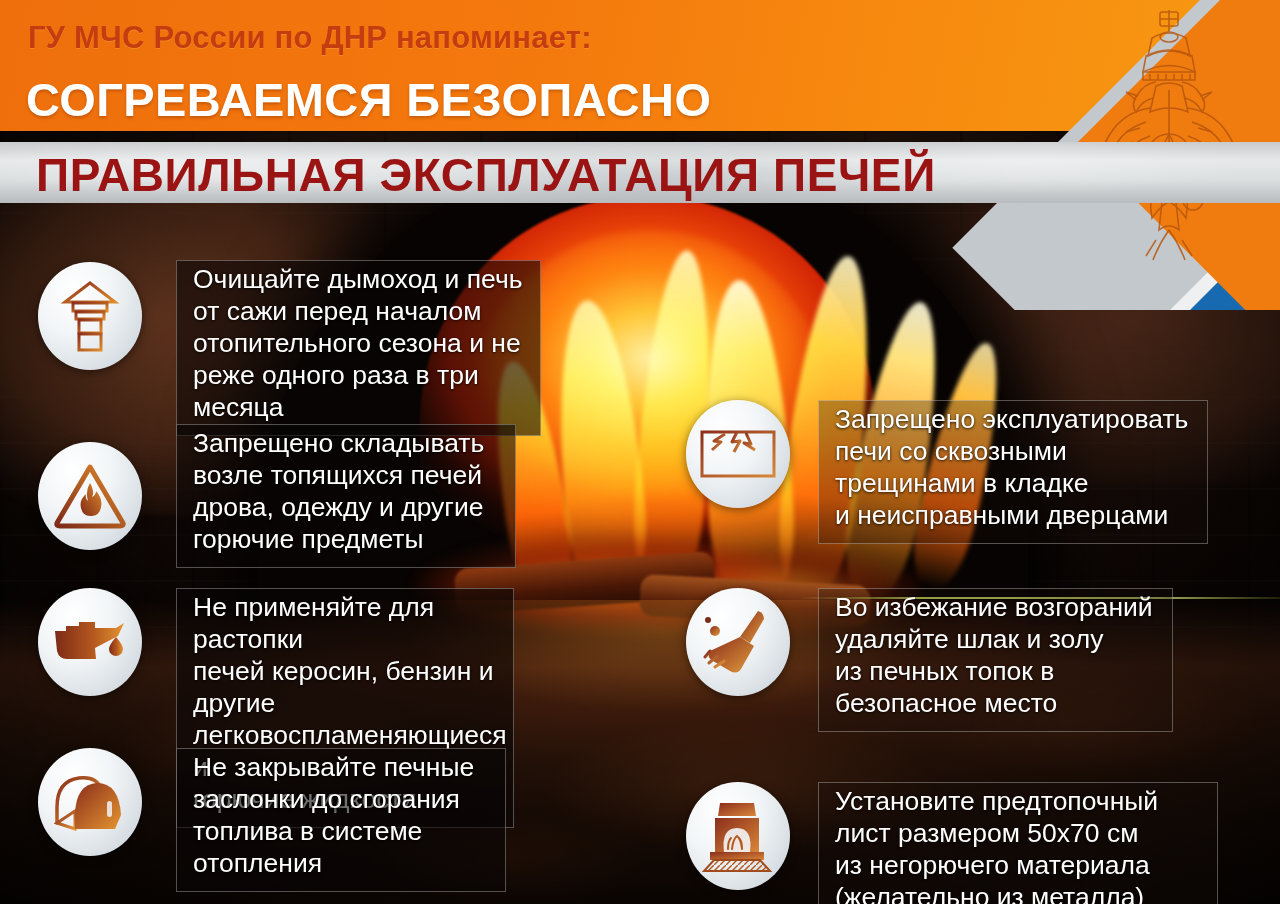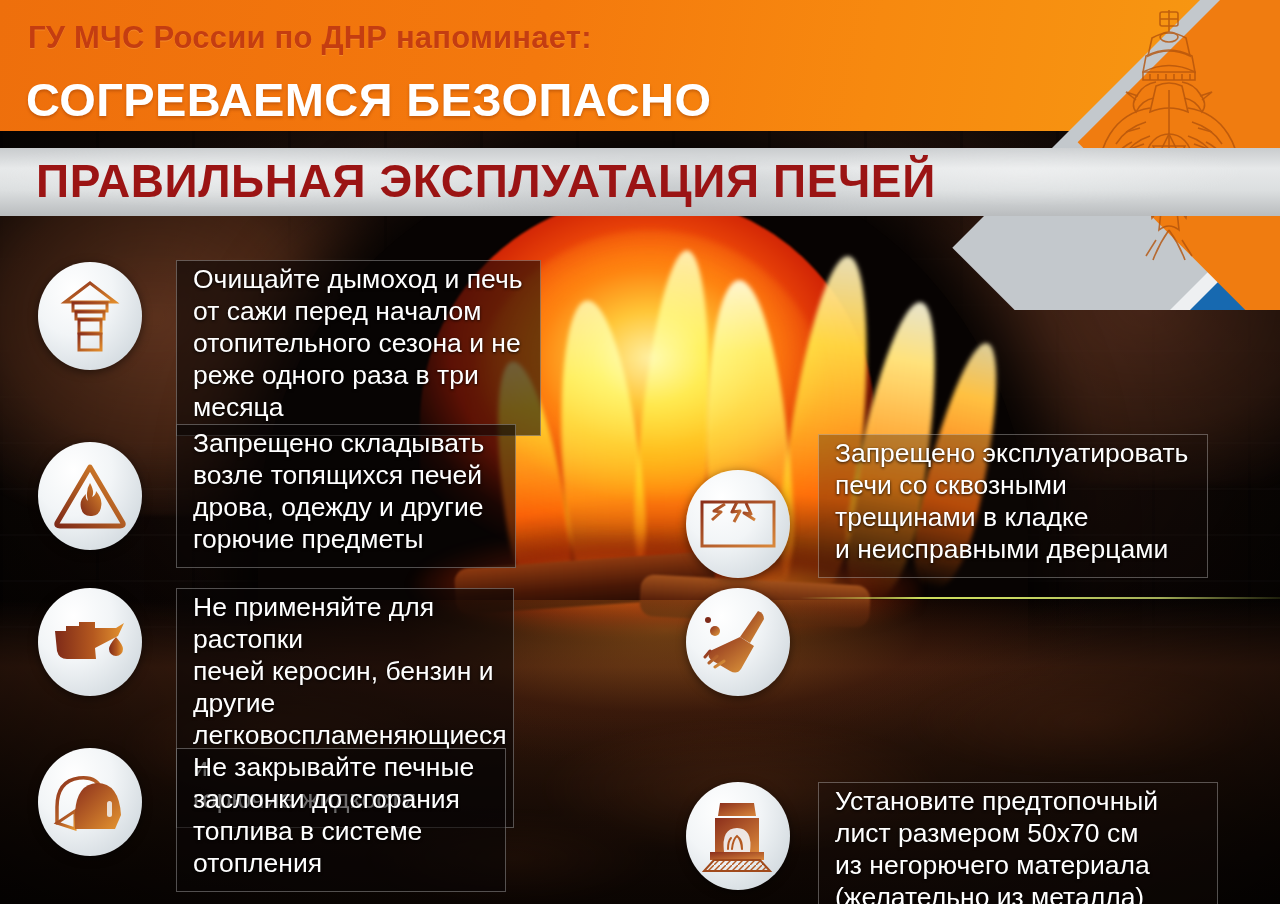--- a/index.html
+++ b/index.html
@@ -145,21 +145,21 @@
     position:absolute;right:-130px;top:-190px;width:470px;height:340px;
     background:#f07c10;transform:rotate(-45deg);transform-origin:100% 0;
   }
   .emblem{
     position:absolute;right:36px;top:4px;width:150px;height:270px;
     opacity:.85;
   }
 
   
   .subband{
-    position:absolute;left:0;top:148px;width:1280px;height:68px;overflow:hidden;
+    position:absolute;left:0;top:142px;width:1280px;height:61px;overflow:hidden;
     background:linear-gradient(180deg,#c9ccce 0%,#e6e8e9 30%,#dcdfe0 62%,#b9bcbe 100%);
   }
   .subband-tex{
     position:absolute;inset:0;opacity:.35;
     background:
       radial-gradient(ellipse 30% 70% at 18% 40%, rgba(255,255,255,.9) 0%, rgba(255,255,255,0) 70%),
       radial-gradient(ellipse 26% 70% at 52% 60%, rgba(150,155,160,.8) 0%, rgba(255,255,255,0) 72%),
       radial-gradient(ellipse 24% 70% at 80% 35%, rgba(255,255,255,.85) 0%, rgba(255,255,255,0) 72%);
   }
   .subband-title{
@@ -192,21 +192,21 @@
   
   #tip1{left:38px;top:262px;}
   #tip1 .panel{margin-left:34px;margin-top:-2px;width:365px;}
   #tip2{left:38px;top:424px;align-items:center;}
   #tip2 .panel{margin-left:34px;margin-top:0px;width:340px;}
   #tip3{left:38px;top:588px;}
   #tip3 .panel{margin-left:34px;margin-top:0px;width:338px;}
   #tip4{left:38px;top:748px;justify-content:flex-end;}
   #tip4 .panel{margin-left:34px;margin-top:0px;width:330px;}
 
-  #tip5{left:686px;top:434px;align-items:flex-end;}
+  #tip5{left:686px;top:400px;}
   #tip5 .panel{margin-left:28px;margin-top:0px;width:390px;}
   #tip6{left:686px;top:588px;}
   #tip6 .panel{margin-left:28px;margin-top:0px;width:355px;}
   #tip7{left:686px;top:782px;justify-content:flex-end;}
   #tip7 .panel{margin-left:28px;margin-top:0px;width:400px;}
 </style>
 </head>
 <body>
 
 <div id="poster">
@@ -408,20 +408,24 @@
               <stop offset="100%" stop-color="#e09a3c"></stop>
         </linearGradient>
           </defs>
         <path d="M55 2 q6 2 6 8 l-14 24 l-10 -6 z" fill="url(#g6)"></path>
         <path d="M37 28 L51 37 L38 60 Q34 66 27 62 L10 52 Q3 48 7 42 Z" fill="url(#g6)"></path>
         <path d="M7 42 L2 48 M14 47 L6 54 M21 52 L12 58" stroke="url(#g6)" stroke-width="3" fill="none" stroke-linecap="round"></path>
         <circle cx="12" cy="22" r="5" fill="url(#g6)"></circle>
         <circle cx="5" cy="11" r="3" fill="#7e2a18"></circle>
       </svg>
     </div>
+    <div class="panel panel-right">Во избежание возгораний
+удаляйте шлак и золу
+из печных топок в
+безопасное место</div>
   </div>
 
   <div class="tip" id="tip7">
     <div class="badge">
       <svg width="72" height="74" viewBox="0 0 72 74">
         <defs>
           <linearGradient id="g7" x1="0" y1="0" x2="1" y2="1">
             <stop offset="0%" stop-color="#8b2f1c"></stop>
               <stop offset="100%" stop-color="#d9863a"></stop>
           </linearGradient>

